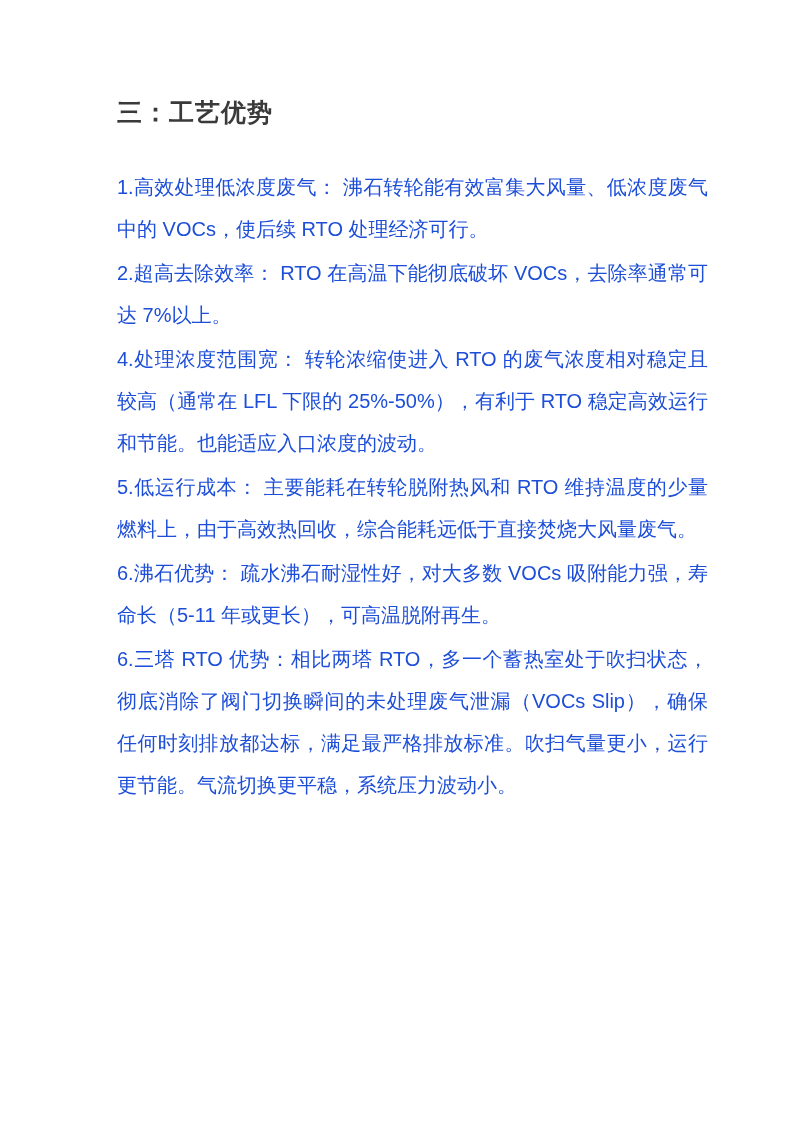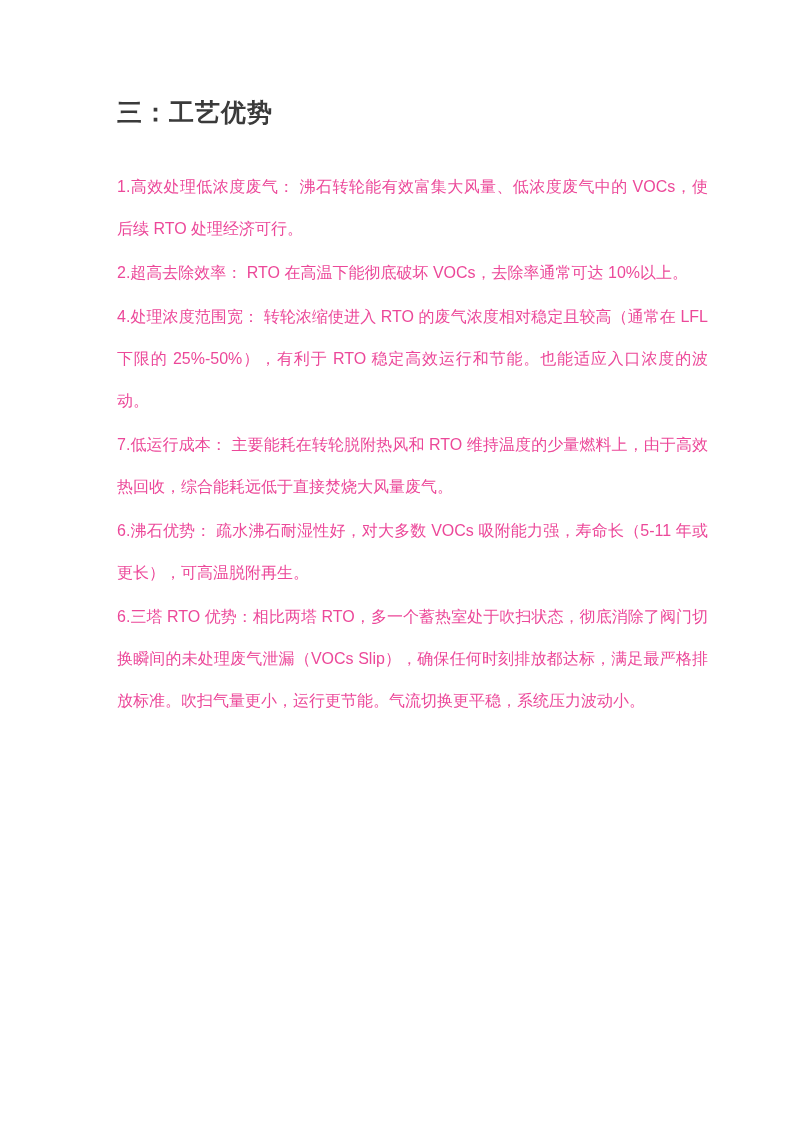--- a/index.html
+++ b/index.html
@@ -20,35 +20,35 @@
   }
   .doc-title {
     font-size: 25px;
     font-weight: bold;
     line-height: 31px;
     margin: 0 0 38px 0;
     color: #3a3a3a;
     letter-spacing: 1px;
   }
   .para {
-    font-size: 16px;
+    font-size: 20px;
     line-height: 42px;
     text-align: justify;
     text-justify: inter-ideograph;
     margin: 0 0 2px 0;
-    color: #ec4899;
+    color: #1d4ed8;
     word-break: break-word;
   }
 </style>
 </head>
 <body>
 
 <div class="page">
   <h1 class="doc-title">三：工艺优势</h1>
   <div id="paragraphs">
       <p class="para">1.高效处理低浓度废气： 沸石转轮能有效富集大风量、低浓度废气中的 VOCs，使后续 RTO 处理经济可行。</p>
-      <p class="para">2.超高去除效率： RTO 在高温下能彻底破坏 VOCs，去除率通常可达 10%以上。</p>
+      <p class="para">2.超高去除效率： RTO 在高温下能彻底破坏 VOCs，去除率通常可达 7%以上。</p>
       <p class="para">4.处理浓度范围宽： 转轮浓缩使进入 RTO 的废气浓度相对稳定且较高（通常在 LFL 下限的 25%-50%），有利于 RTO 稳定高效运行和节能。也能适应入口浓度的波动。</p>
-      <p class="para">7.低运行成本： 主要能耗在转轮脱附热风和 RTO 维持温度的少量燃料上，由于高效热回收，综合能耗远低于直接焚烧大风量废气。</p>
+      <p class="para">5.低运行成本： 主要能耗在转轮脱附热风和 RTO 维持温度的少量燃料上，由于高效热回收，综合能耗远低于直接焚烧大风量废气。</p>
       <p class="para">6.沸石优势： 疏水沸石耐湿性好，对大多数 VOCs 吸附能力强，寿命长（5-11 年或更长），可高温脱附再生。</p>
       <p class="para">6.三塔 RTO 优势：相比两塔 RTO，多一个蓄热室处于吹扫状态，彻底消除了阀门切换瞬间的未处理废气泄漏（VOCs Slip），确保任何时刻排放都达标，满足最严格排放标准。吹扫气量更小，运行更节能。气流切换更平稳，系统压力波动小。</p>
     </div>
 </div>
 
 </body></html>

